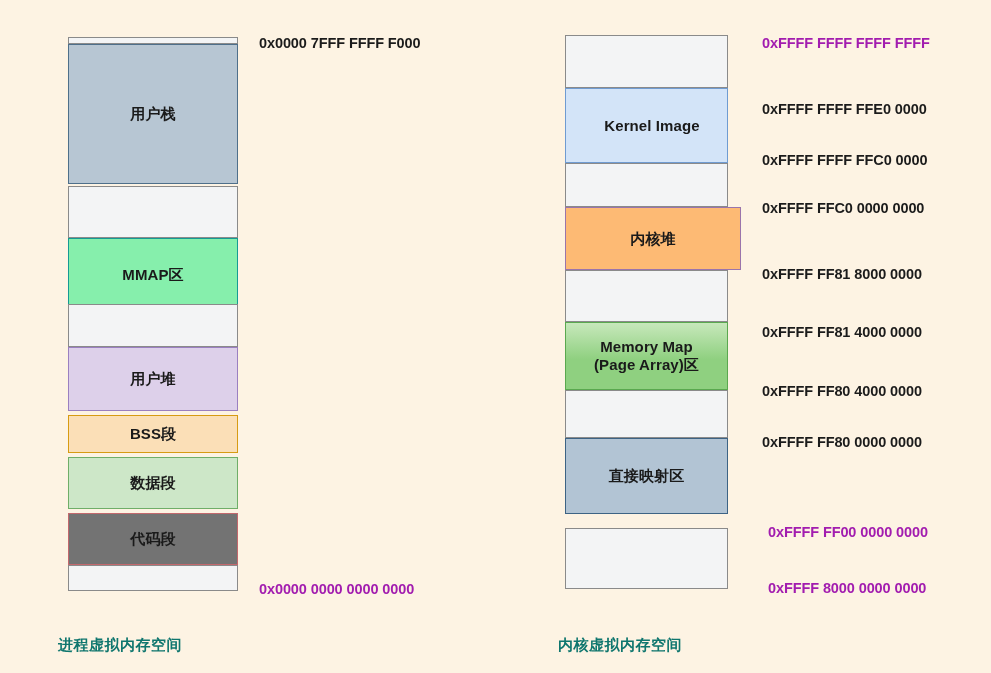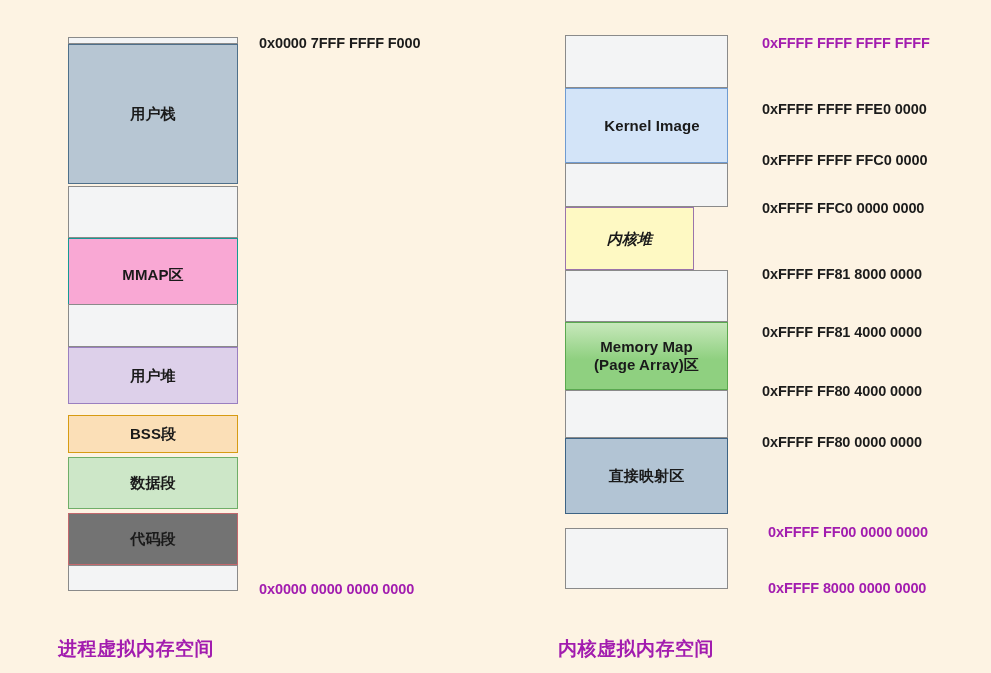--- a/index.html
+++ b/index.html
@@ -59,42 +59,42 @@
     white-space: nowrap;
     letter-spacing: -0.1px;
   }
   .addr-label.muted {
     color: #a21caf;
   }
 
   
   .caption {
     position: absolute;
-    font-size: 19px;
+    font-size: 15px;
     font-weight: bold;
-    color: #a21caf;
+    color: #0f766e;
     white-space: nowrap;
     letter-spacing: 0.5px;
   }
 </style>
 </head>
 <body style="background: rgb(253, 243, 227);">
 
 <div id="diagram-root">
     <div class="mem-column" style="left: 68px; top: 37px; width: 170px; height: 554px;"></div>
     <div class="mem-block empty" style="left: 68px; top: 37px; width: 170px; height: 7px;"></div>
     <div class="mem-block" style="left: 68px; top: 44px; width: 170px; height: 140px; background: rgb(183, 198, 211); border: 1px solid rgb(78, 111, 138);">
       <span class="blk-label">用户栈</span>
     </div>
     <div class="mem-block empty" style="left: 68px; top: 186px; width: 170px; height: 52px;"></div>
-    <div class="mem-block" style="left: 68px; top: 238px; width: 170px; height: 74px; background: #f9a8d4; border: 1px solid rgb(21, 154, 148);">
+    <div class="mem-block" style="left: 68px; top: 238px; width: 170px; height: 74px; background: #86efac; border: 1px solid rgb(21, 154, 148);">
       <span class="blk-label">MMAP区</span>
     </div>
     <div class="mem-block empty" style="left: 68px; top: 304px; width: 170px; height: 43px;"></div>
-    <div class="mem-block" style="left: 68px; top: 347px; width: 170px; height: 57px; background: rgb(221, 208, 234); border: 1px solid rgb(154, 127, 192); align-items: center;">
+    <div class="mem-block" style="left: 68px; top: 347px; width: 170px; height: 64px; background: rgb(221, 208, 234); border: 1px solid rgb(154, 127, 192); align-items: center;">
       <span class="blk-label">用户堆</span>
     </div>
     <div class="mem-block" style="left: 68px; top: 415px; width: 170px; height: 38px; background: rgb(251, 223, 183); border: 1px solid rgb(215, 155, 18);">
       <span class="blk-label">BSS段</span>
     </div>
     <div class="mem-block" style="left: 68px; top: 457px; width: 170px; height: 52px; background: rgb(205, 231, 200); border: 1px solid rgb(111, 174, 104);">
       <span class="blk-label">数据段</span>
     </div>
     <div class="mem-block" style="left: 68px; top: 513px; width: 170px; height: 52px; background: #737373; border: 1px solid rgb(195, 104, 109);">
       <span class="blk-label">代码段</span>
@@ -102,21 +102,21 @@
     <div class="mem-block empty" style="left: 68px; top: 565px; width: 170px; height: 26px;"></div>
     <div class="addr-label" style="left: 259px; top: 35px;">0x0000 7FFF FFFF F000</div>
     <div class="addr-label muted" style="left: 259px; top: 581px;">0x0000 0000 0000 0000</div>
     <div class="caption" style="left: 58px; top: 636px;">进程虚拟内存空间</div>
     <div class="mem-column" style="left: 565px; top: 35px; width: 163px; height: 554px;"></div>
     <div class="mem-block empty" style="left: 565px; top: 35px; width: 163px; height: 53px;"></div>
     <div class="mem-block" style="left: 565px; top: 88px; width: 163px; height: 75px; background: rgb(211, 228, 248); border: 1px solid rgb(111, 155, 209); padding-left: 11px;">
       <span class="blk-label">Kernel Image</span>
     </div>
     <div class="mem-block empty" style="left: 565px; top: 163px; width: 163px; height: 44px;"></div>
-    <div class="mem-block" style="left: 565px; top: 207px; width: 129px; height: 63px; background: #fef9c3; border: 1px solid rgb(154, 116, 171); font-style: italic;">
+    <div class="mem-block" style="left: 565px; top: 207px; width: 176px; height: 63px; background: #fdba74; border: 1px solid rgb(154, 116, 171);">
       <span class="blk-label">内核堆</span>
     </div>
     <div class="mem-block empty" style="left: 565px; top: 270px; width: 163px; height: 52px;"></div>
     <div class="mem-block" style="left: 565px; top: 322px; width: 163px; height: 68px; background: linear-gradient(rgb(199, 232, 187) 0%, rgb(143, 208, 128) 55%, rgb(143, 208, 128) 100%); border: 1px solid rgb(90, 168, 79);">
       <span class="blk-label">Memory Map
 (Page Array)区</span>
     </div>
     <div class="mem-block empty" style="left: 565px; top: 390px; width: 163px; height: 48px;"></div>
     <div class="mem-block" style="left: 565px; top: 438px; width: 163px; height: 76px; background: rgb(178, 196, 212); border: 1px solid rgb(61, 99, 132);">
       <span class="blk-label">直接映射区</span>

